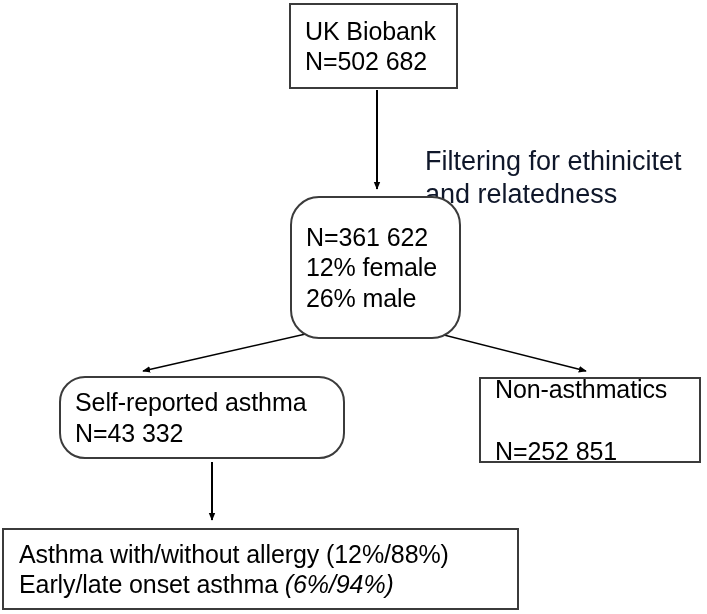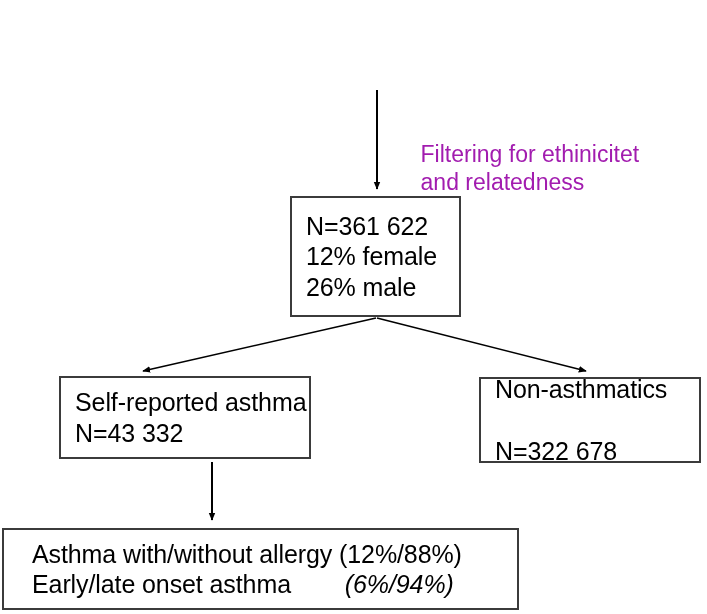--- a/index.html
+++ b/index.html
@@ -26,34 +26,34 @@
     color: #000000;
     font-size: 25px;
     line-height: 1.22;
     letter-spacing: -0.1px;
   }
   .flow-box .line {
     white-space: pre;
     display: block;
   }
   .pad-l { padding-left: 14px; }
-  .pad-l-sm { padding-left: 28px; }
-  .italic { font-style: italic; margin-left: 47px; }
+  .pad-l-sm { padding-left: 15px; }
+  .italic { font-style: italic; }
 
   
   #box-uk-biobank   { left: 289px; top: 3px;   width: 169px; height: 86px;  }
-  #box-filtered     { left: 290px; top: 196px; width: 171px; height: 121px; }
-  #box-self-asthma  { left: 59px;  top: 376px; width: 252px; height: 83px;  }
+  #box-filtered     { left: 290px; top: 196px; width: 171px; height: 143px; border-radius: 29px; }
+  #box-self-asthma  { left: 59px;  top: 376px; width: 286px; height: 83px; border-radius: 26px;  }
   #box-non-asthma   { left: 479px; top: 377px; width: 222px; height: 86px; gap: 32px;  }
   #box-subtypes     { left: 2px;   top: 528px; width: 517px; height: 82px;  }
 
   .edge-label {
     position: absolute;
-    color: #a21caf;
-    font-size: 23px;
+    color: #0f172a;
+    font-size: 27px;
     line-height: 1.22;
     white-space: pre;
   }
   #label-filtering { left: 395px; top: 112px; }
 
   svg.arrows {
     position: absolute;
     left: 0;
     top: 0;
     width: 707px;
@@ -83,40 +83,44 @@
 
     <g>
       <line x1="377" y1="318" x2="586" y2="371" stroke="#000000" stroke-width="1.6" marker-end="url(#arrowhead)"></line>
     </g>
 
     <g>
       <line x1="212" y1="462" x2="212" y2="520" stroke="#000000" stroke-width="2" marker-end="url(#arrowhead)"></line>
     </g>
   </svg>
 
+  <div class="flow-box" id="box-uk-biobank">
+    <span class="line pad-l">UK Biobank</span>
+    <span class="line pad-l">N=502 682</span>
+  </div>
 
   <div class="edge-label" id="label-filtering">
     <span class="line">Filtering for ethinicitet</span>
     <span class="line">and relatedness</span>
   </div>
 
   <div class="flow-box" id="box-filtered">
     <span class="line pad-l">N=361 622</span>
     <span class="line pad-l">12% female</span>
     <span class="line pad-l">26% male</span>
   </div>
 
   <div class="flow-box" id="box-self-asthma">
     <span class="line pad-l">Self-reported asthma</span>
     <span class="line pad-l">N=43 332</span>
   </div>
 
   <div class="flow-box" id="box-non-asthma">
     <span class="line pad-l">Non-asthmatics</span>
-    <span class="line pad-l">N=322 678</span>
+    <span class="line pad-l">N=252 851</span>
   </div>
 
   <div class="flow-box" id="box-subtypes">
     <span class="line pad-l-sm">Asthma with/without allergy (12%/88%)</span>
     <span class="line pad-l-sm"><span>Early/late onset asthma </span><span class="italic">(6%/94%)</span></span>
   </div>
 
 </div>
 
 </body></html>

